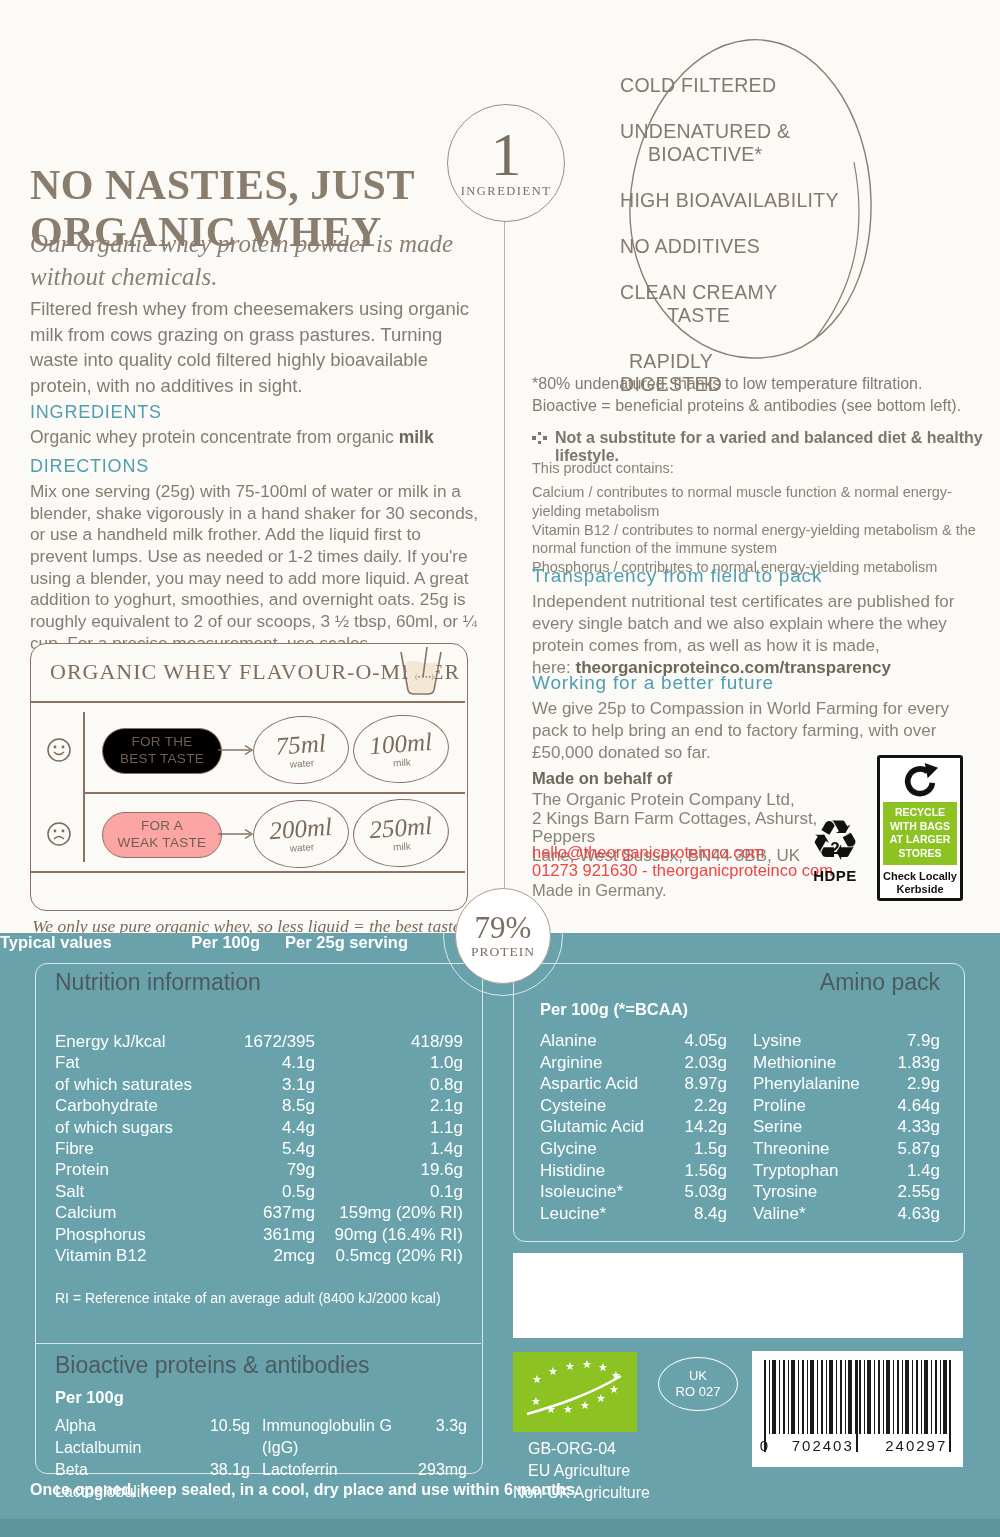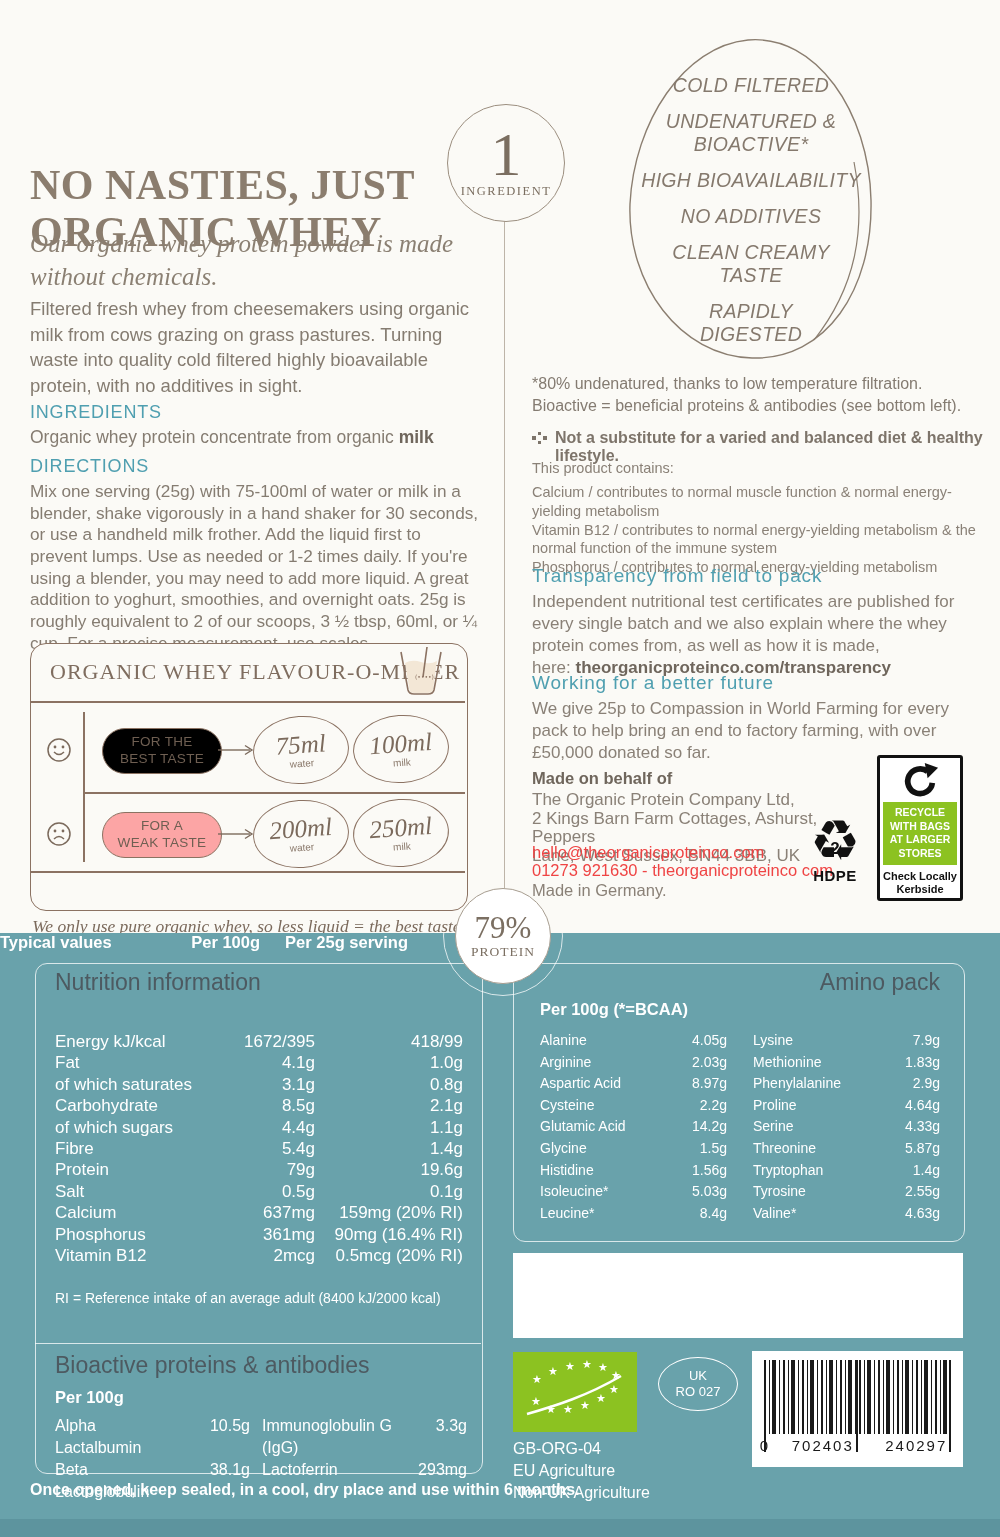--- a/index.html
+++ b/index.html
@@ -28,21 +28,21 @@
     border-radius:50%;display:flex;flex-direction:column;align-items:center;justify-content:center;
     color:#7b6e60;background:#fbfaf6;z-index:3;}
   #one-num{font-family:"Liberation Serif",serif;font-size:62px;line-height:.9;}
   #one-lbl{font-family:"Liberation Serif",serif;font-size:12.5px;letter-spacing:1.5px;margin-top:2px;}
   #connector{left:504px;top:221px;width:1px;height:667px;background:#bdb4a8;z-index:1;}
 
   
   #claims{left:620px;top:34px;width:262px;height:330px;}
   #claims svg{position:absolute;left:0;top:0;}
   #claims-list{position:absolute;left:0;top:0;width:262px;height:330px;display:flex;
-    flex-direction:column;align-items:center;padding-top:40px;box-sizing:border-box;gap:13px;font-style:italic;}
+    flex-direction:column;align-items:flex-start;padding-top:40px;box-sizing:border-box;gap:23px;}
   .claim{font-size:19.5px;line-height:1.18;color:#85796d;text-align:center;white-space:pre-line;letter-spacing:.3px;}
 
   
   #meter-box{left:30px;top:643px;width:436px;height:266px;border:1.5px solid #8b7262;border-radius:16px;background:#fbfaf6;}
   #meter-title{left:50px;top:659px;font-family:"Liberation Serif",serif;font-size:22px;
     letter-spacing:1px;color:#7f6d5f;}
   .m-line{position:absolute;background:#8b7262;}
   #m-line-header{left:31px;top:701px;width:434px;height:1.5px;}
   #m-line-row{left:83px;top:792px;width:382px;height:1.5px;}
   #m-line-footer{left:31px;top:871px;width:434px;height:1.5px;}
@@ -120,27 +120,27 @@
   #nut-head{left:55px;top:73px;width:408px;display:grid;grid-template-columns:168px 92px 1fr;}
   #nut-head span:nth-child(2),#nut-head span:nth-child(3){text-align:right;}
   #aa-sub{left:540px;top:67px;}
   #bio-sub{left:55px;top:455px;}
   #nut-rows{position:absolute;left:55px;top:98px;width:408px;}
   .nut-row{display:grid;grid-template-columns:168px 92px 1fr;font-size:17px;line-height:21.4px;color:#fff;}
   .nut-row .v{text-align:right;}
   #nut-note{position:absolute;left:55px;top:357px;font-size:14px;color:#fff;}
   #aa-grid{position:absolute;left:540px;top:97px;width:400px;display:grid;
     grid-template-columns:1fr 1fr;column-gap:26px;}
-  .aa-row{display:flex;justify-content:space-between;font-size:14px;line-height:21.6px;color:#fff;}
+  .aa-row{display:flex;justify-content:space-between;font-size:17px;line-height:21.6px;color:#fff;}
   #bio-rows{position:absolute;left:55px;top:482px;width:412px;}
   .bio-row{display:grid;grid-template-columns:195px 1fr;column-gap:12px;font-size:16px;line-height:22px;color:#fff;}
   .bio-row .pair{display:flex;justify-content:space-between;gap:44px;}
   #batch-box{position:absolute;left:513px;top:320px;width:450px;height:85px;background:#fff;}
   #eu-logo{position:absolute;left:513px;top:419px;width:124px;height:80px;background:#8cc221;}
-  #eu-code{position:absolute;left:513px;top:505px;font-size:16px;line-height:1.35;color:#fff;}
+  #eu-code{position:absolute;left:528px;top:505px;font-size:16px;line-height:1.35;color:#fff;}
   #nonuk{position:absolute;left:513px;top:551px;font-size:16px;color:#fff;}
   #uk-oval{position:absolute;left:658px;top:424px;width:78px;height:52px;border:1.5px solid #fff;
     border-radius:50%;color:#fff;font-size:13px;line-height:1.25;text-align:center;
     display:flex;align-items:center;justify-content:center;white-space:pre-line;}
   #barcode{position:absolute;left:752px;top:418px;width:211px;height:116px;background:#fff;}
   #bars{position:absolute;left:12px;top:9px;width:187px;height:74px;
     background:repeating-linear-gradient(90deg,#1a1a1a 0 2px,transparent 2px 5px,#1a1a1a 5px 6px,
     transparent 6px 8px,#1a1a1a 8px 12px,transparent 12px 15px,#1a1a1a 15px 16px,transparent 16px 19px);}
   .guard{position:absolute;top:9px;width:2px;height:92px;background:#1a1a1a;}
   #guard-l{left:12px;} #guard-m{left:104px;} #guard-r{left:197px;}

